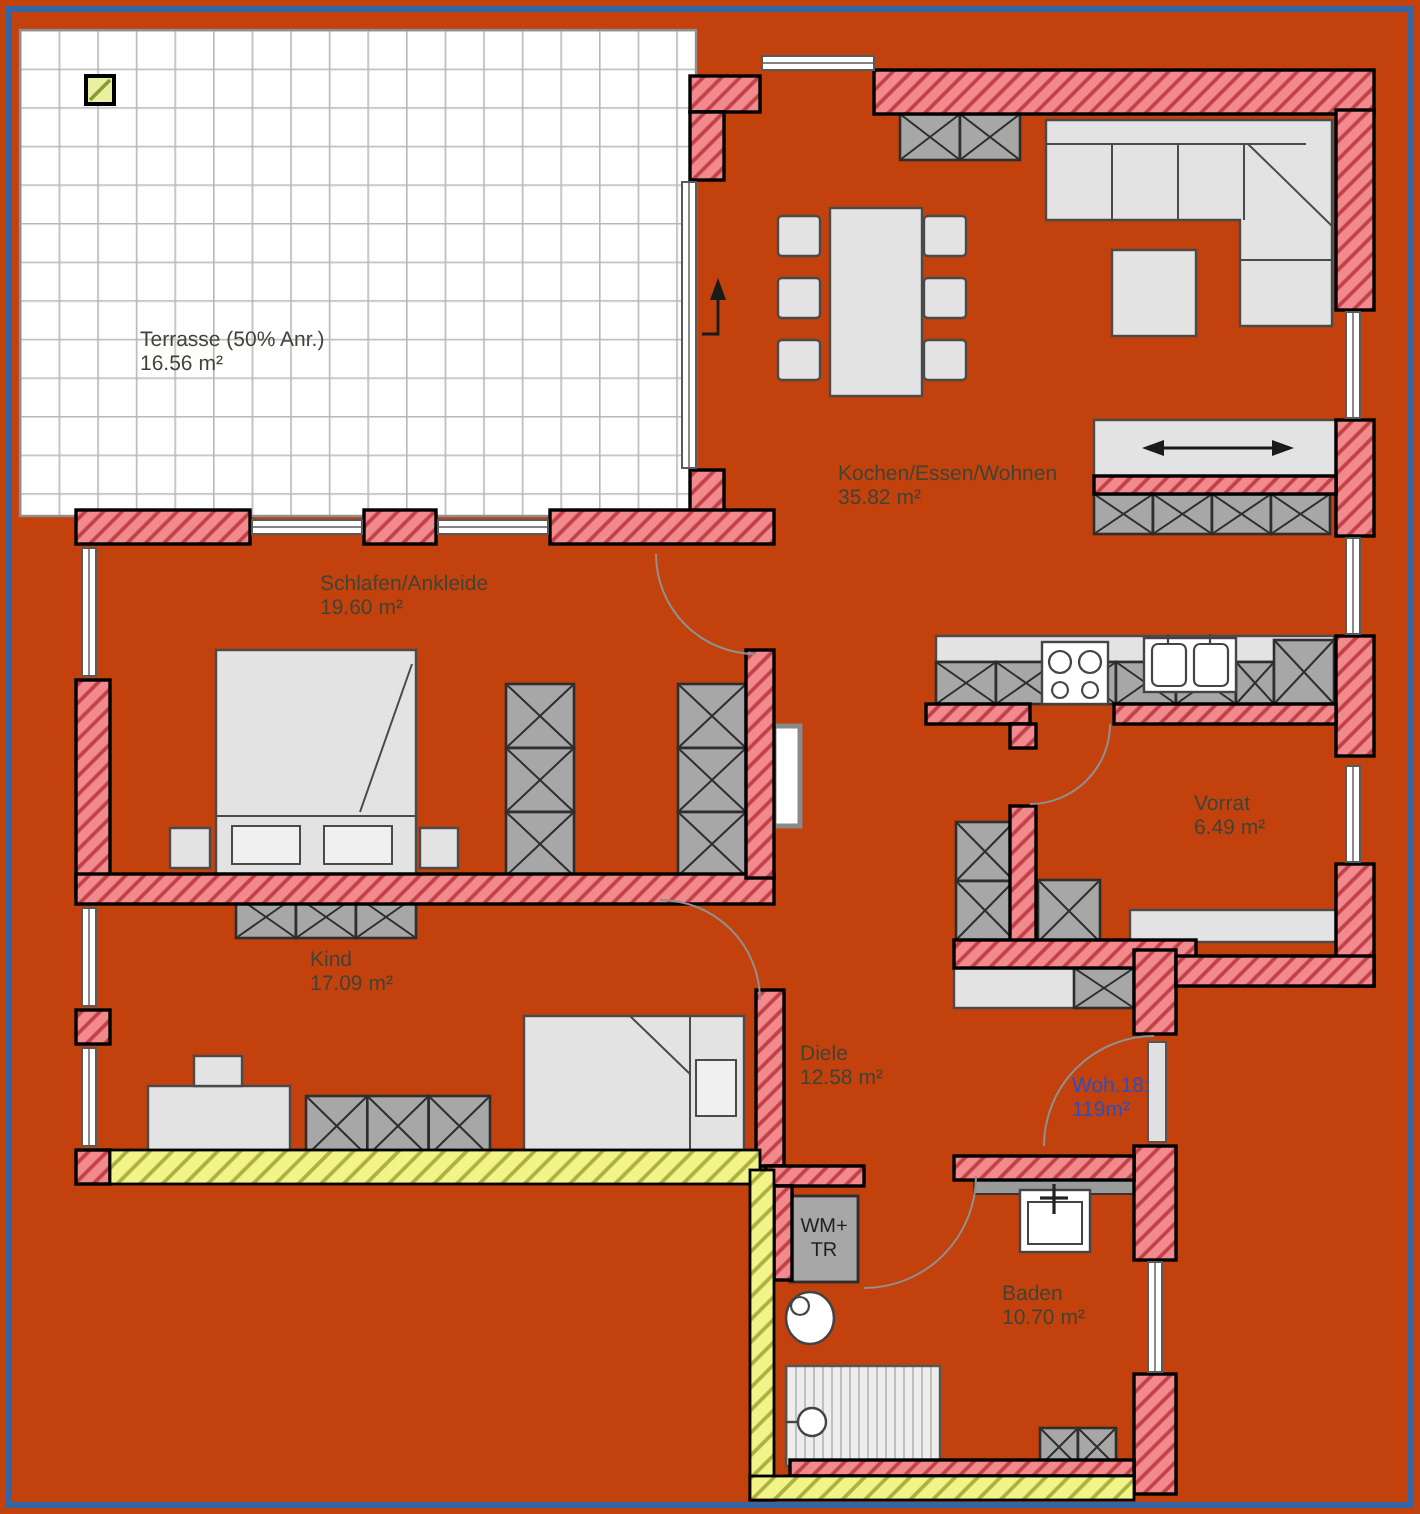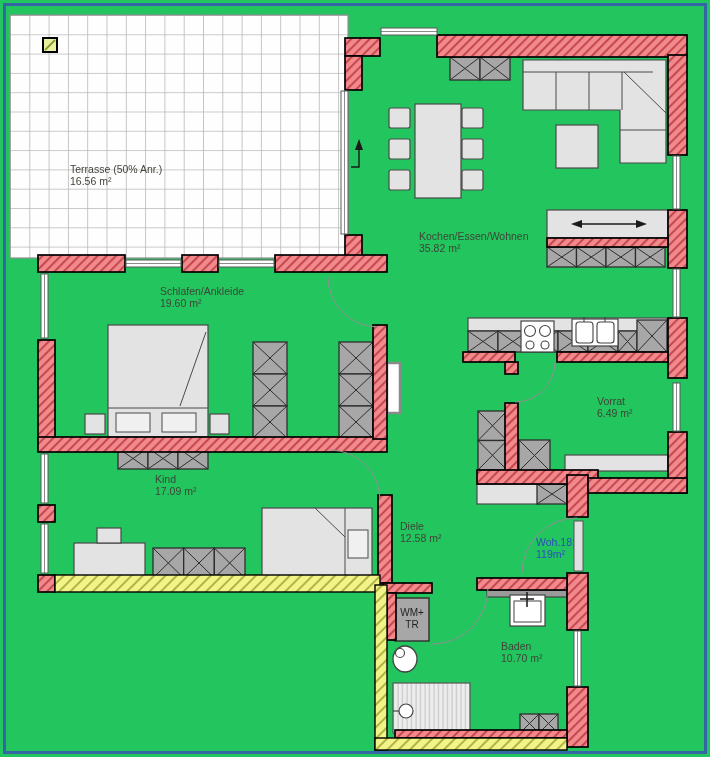--- a/index.html
+++ b/index.html
@@ -1,16 +1,16 @@
 <!DOCTYPE html>
 <html><head>
 <meta charset="utf-8">
 <style>
   html,body{margin:0;padding:0;background:#ffffff;}
-  .page{position:relative;width:710px;height:757px;background:#22c55e;overflow:hidden;
+  .page{position:relative;width:710px;height:757px;background:#c2410c;overflow:hidden;
         font-family:"Liberation Sans",sans-serif;}
   .frame{position:absolute;left:3px;top:3px;right:3px;bottom:3px;border:3px solid #3465a4;pointer-events:none;}
   svg{position:absolute;left:0;top:0;}
   svg text{font-family:"Liberation Sans",sans-serif;font-size:10.5px;fill:#3f4437;}
   text.unit{fill:#2b50bd;}
   text.wm{font-size:10px;fill:#1f1f1f;text-anchor:middle;}
   .wall{fill:url(#rh);stroke:#000;stroke-width:1.7;}
   .ywall{fill:url(#yh);stroke:#000;stroke-width:1.4;}
   .flite{fill:#e3e3e3;stroke:#4a4a4a;stroke-width:1.2;}
   .fwhite{fill:#ffffff;stroke:#444;stroke-width:1.2;}

